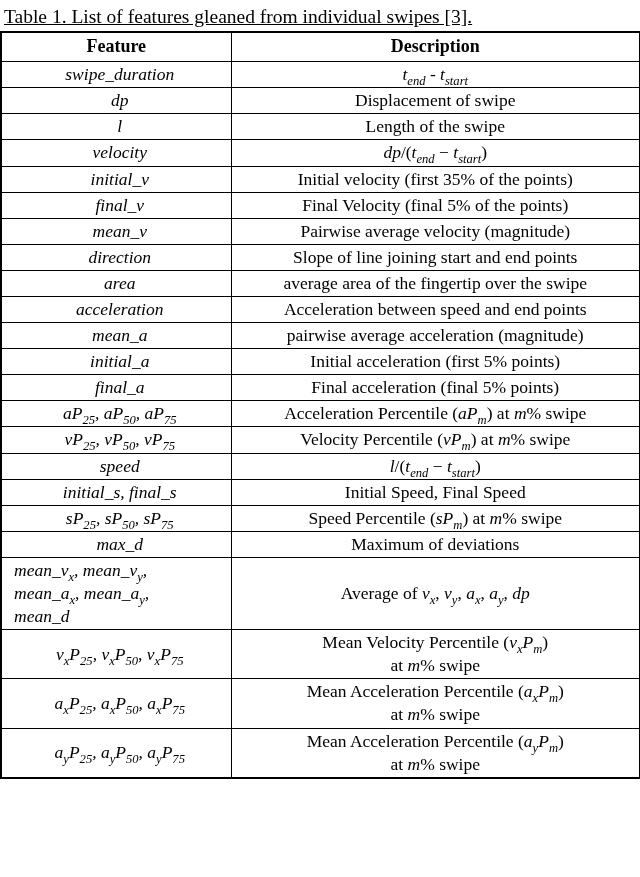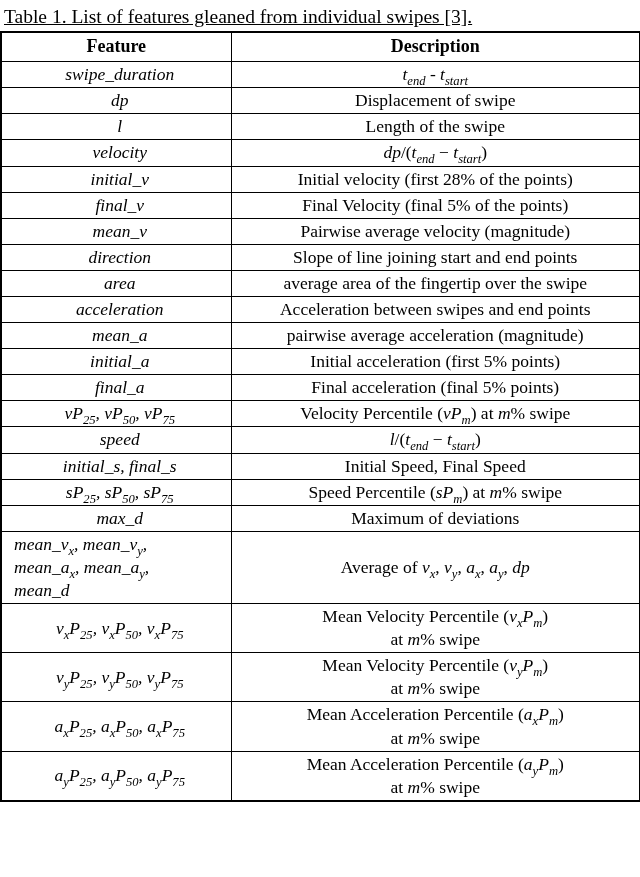--- a/index.html
+++ b/index.html
@@ -86,53 +86,57 @@
       <tr>
         <td class="feature">l</td>
         <td class="desc">Length of the swipe</td>
       </tr>
       <tr>
         <td class="feature">velocity</td>
         <td class="desc"><i>dp</i>/(<i>t<sub>end</sub></i> − <i>t<sub>start</sub></i>)</td>
       </tr>
       <tr>
         <td class="feature">initial_v</td>
-        <td class="desc">Initial velocity (first 28% of the points)</td>
+        <td class="desc">Initial velocity (first 35% of the points)</td>
       </tr>
       <tr>
         <td class="feature">final_v</td>
         <td class="desc">Final Velocity (final 5% of the points)</td>
       </tr>
       <tr>
         <td class="feature">mean_v</td>
         <td class="desc">Pairwise average velocity (magnitude)</td>
       </tr>
       <tr>
         <td class="feature">direction</td>
         <td class="desc">Slope of line joining start and end points</td>
       </tr>
       <tr>
         <td class="feature">area</td>
         <td class="desc">average area of the fingertip over the swipe</td>
       </tr>
       <tr>
         <td class="feature">acceleration</td>
-        <td class="desc">Acceleration between swipes and end points</td>
+        <td class="desc">Acceleration between speed and end points</td>
       </tr>
       <tr>
         <td class="feature">mean_a</td>
         <td class="desc">pairwise average acceleration (magnitude)</td>
       </tr>
       <tr>
         <td class="feature">initial_a</td>
         <td class="desc">Initial acceleration (first 5% points)</td>
       </tr>
       <tr>
         <td class="feature">final_a</td>
         <td class="desc">Final acceleration (final 5% points)</td>
+      </tr>
+      <tr>
+        <td class="feature">aP<sub>25</sub>, aP<sub>50</sub>, aP<sub>75</sub></td>
+        <td class="desc">Acceleration Percentile (<i>aP<sub>m</sub></i>) at <i>m</i>% swipe</td>
       </tr>
       <tr>
         <td class="feature">vP<sub>25</sub>, vP<sub>50</sub>, vP<sub>75</sub></td>
         <td class="desc">Velocity Percentile (<i>vP<sub>m</sub></i>) at <i>m</i>% swipe</td>
       </tr>
       <tr>
         <td class="feature">speed</td>
         <td class="desc"><i>l</i>/(<i>t<sub>end</sub></i> − <i>t<sub>start</sub></i>)</td>
       </tr>
       <tr>
@@ -149,24 +153,20 @@
       </tr>
       <tr>
         <td class="feature left">mean_v<sub>x</sub>, mean_v<sub>y</sub>,<br>mean_a<sub>x</sub>, mean_a<sub>y</sub>,<br>mean_d</td>
         <td class="desc">Average of <i>v<sub>x</sub></i>, <i>v<sub>y</sub></i>, <i>a<sub>x</sub></i>, <i>a<sub>y</sub></i>, <i>dp</i></td>
       </tr>
       <tr>
         <td class="feature">v<sub>x</sub>P<sub>25</sub>, v<sub>x</sub>P<sub>50</sub>, v<sub>x</sub>P<sub>75</sub></td>
         <td class="desc">Mean Velocity Percentile (<i>v<sub>x</sub>P<sub>m</sub></i>)<br>at <i>m</i>% swipe</td>
       </tr>
       <tr>
-        <td class="feature">v<sub>y</sub>P<sub>25</sub>, v<sub>y</sub>P<sub>50</sub>, v<sub>y</sub>P<sub>75</sub></td>
-        <td class="desc">Mean Velocity Percentile (<i>v<sub>y</sub>P<sub>m</sub></i>)<br>at <i>m</i>% swipe</td>
-      </tr>
-      <tr>
         <td class="feature">a<sub>x</sub>P<sub>25</sub>, a<sub>x</sub>P<sub>50</sub>, a<sub>x</sub>P<sub>75</sub></td>
         <td class="desc">Mean Acceleration Percentile (<i>a<sub>x</sub>P<sub>m</sub></i>)<br>at <i>m</i>% swipe</td>
       </tr>
       <tr>
         <td class="feature">a<sub>y</sub>P<sub>25</sub>, a<sub>y</sub>P<sub>50</sub>, a<sub>y</sub>P<sub>75</sub></td>
         <td class="desc">Mean Acceleration Percentile (<i>a<sub>y</sub>P<sub>m</sub></i>)<br>at <i>m</i>% swipe</td>
       </tr>
     </tbody>
 </table>
 

